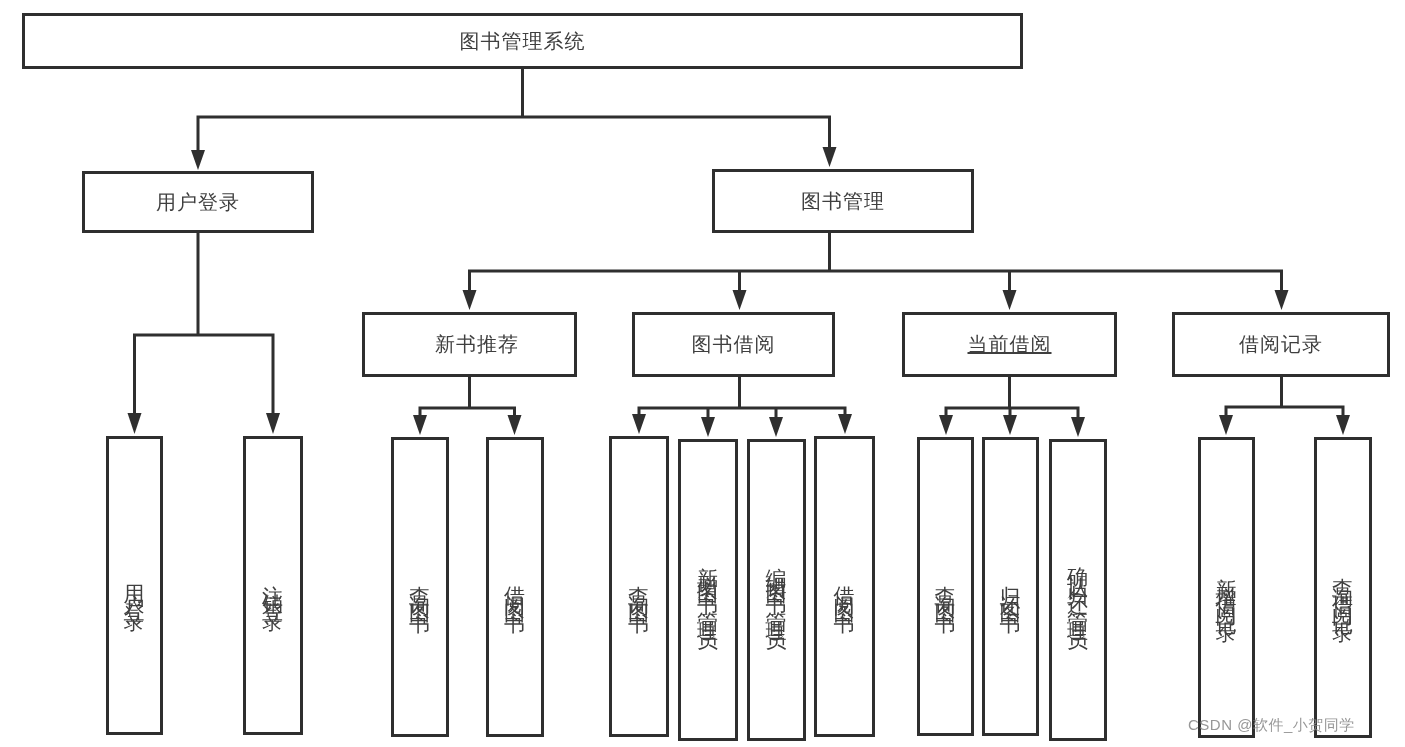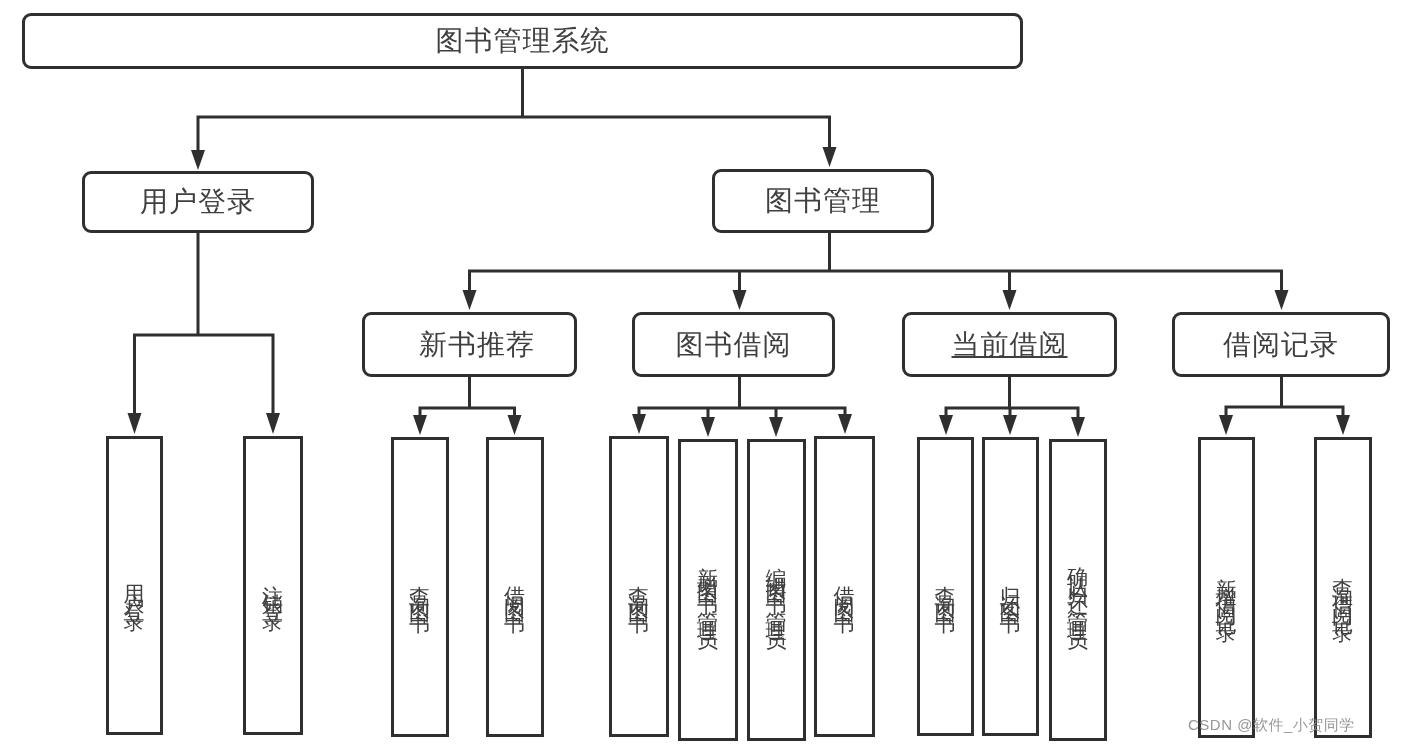--- a/index.html
+++ b/index.html
@@ -8,21 +8,21 @@
     position:relative; width:1405px; height:747px; background:#ffffff;
     overflow:hidden;
   }
   .connector-layer { position:absolute; left:0; top:0; width:1405px; height:747px; }
   .node {
     position:absolute; box-sizing:border-box;
     border:3px solid #2f2f2f; background:#ffffff;
     display:flex; align-items:center; justify-content:center;
     color:#3f3f3f;
   }
-  .node.h { font-size:28px; letter-spacing:1px;border-radius:9px; }
+  .node.h { font-size:20px; letter-spacing:1px; }
   .node.v {
     font-size:21px;
   }
   .node.v .vtext {
     writing-mode:vertical-rl; text-orientation:mixed;
     letter-spacing:9px; line-height:1;
     white-space:nowrap;
   }
   .watermark {
     position:absolute; left:1188px; top:716px;
@@ -66,21 +66,21 @@
     </g>
   </svg>
 
   <div class="node h" style="left:22px; top:13px; width:1001px; height:56px;">
     <span>图书管理系统</span>
   </div>
 
   <div class="node h" style="left:82px; top:171px; width:232px; height:62px;">
     <span>用户登录</span>
   </div>
-  <div class="node h" style="left:712px; top:169px; width:222px; height:64px;">
+  <div class="node h" style="left:712px; top:169px; width:262px; height:64px;">
     <span>图书管理</span>
   </div>
 
   <div class="node h" style="left:362px; top:312px; width:215px; height:65px;padding-left:15px;">
     <span>新书推荐</span>
   </div>
   <div class="node h" style="left:632px; top:312px; width:203px; height:65px;">
     <span>图书借阅</span>
   </div>
   <div class="node h" style="left:902px; top:312px; width:215px; height:65px;text-decoration:underline;">

